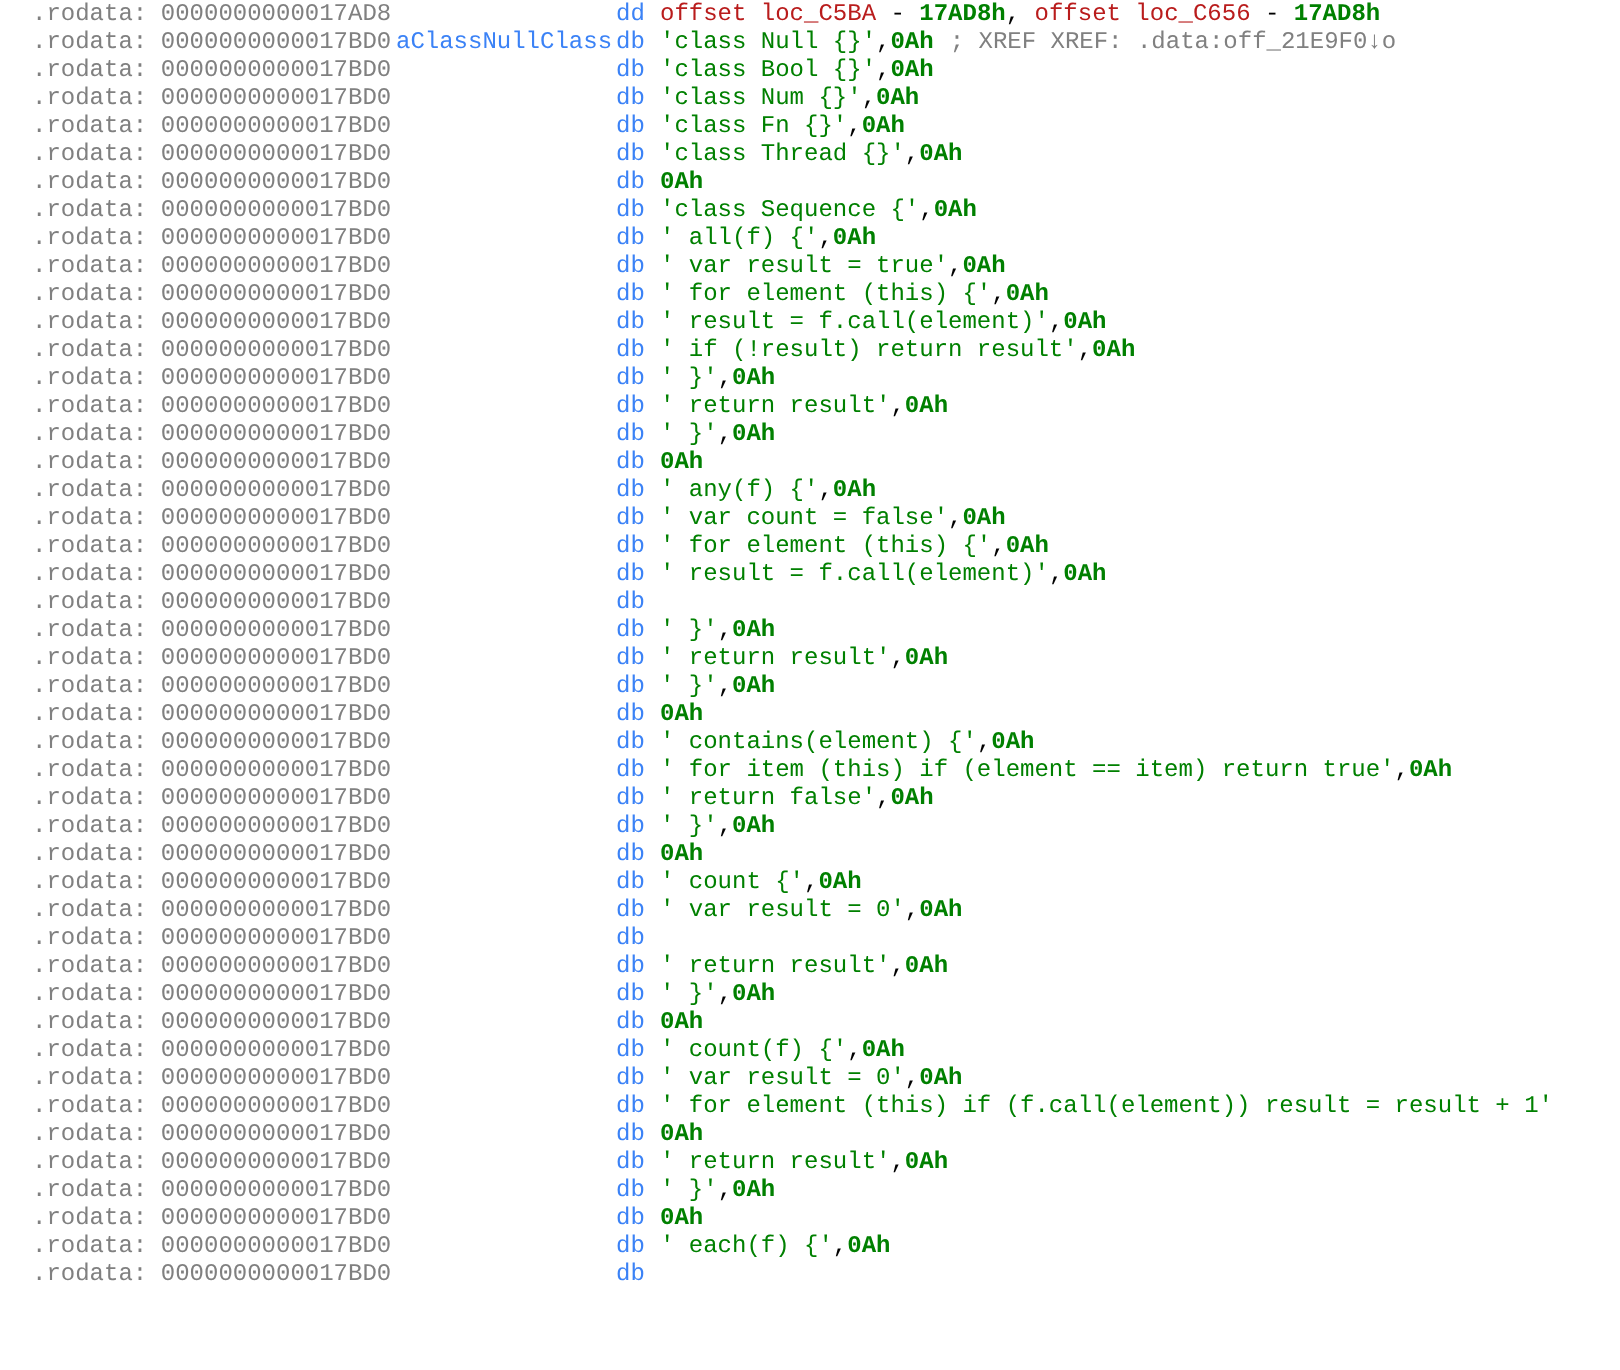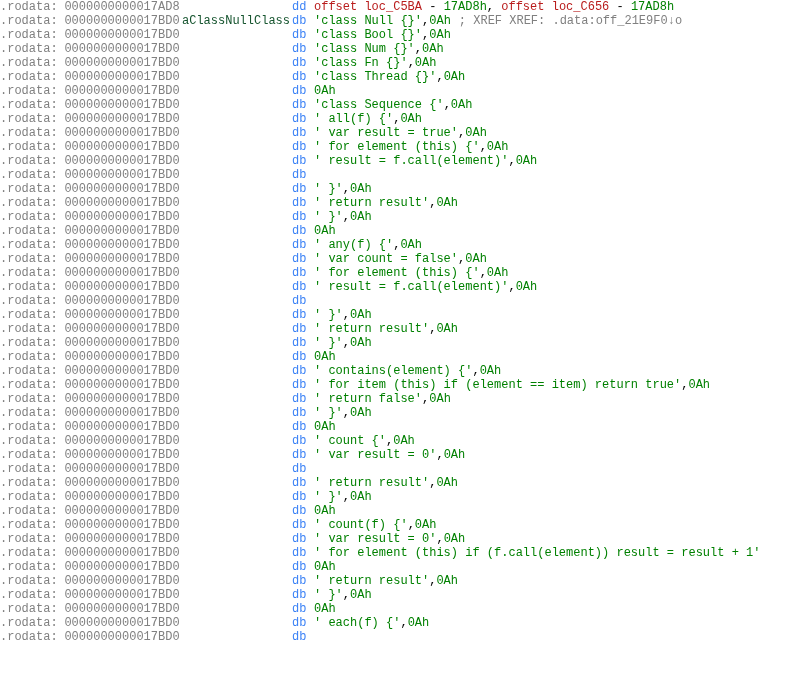--- a/index.html
+++ b/index.html
@@ -11,28 +11,28 @@
     line-height: 14px;
     overflow-x: auto;
     white-space: nowrap;
   }
   .line {
     display: flex;
     height: 14px;
   }
   .seg { color: #808080; }
   .addr { color: #808080; }
-  .label { color: #14532d; }
+  .label { color: #3b82f6; }
   .mnem { color: #3b82f6; font-weight: normal; }
   .off { color: #b91c1c; }
   .op { color: #000000; }
   .str { color: #008000; }
-  .num { color: #008000; }
+  .num { color: #008000; font-weight: bold; }
   .cmt { color: #808080; }
-  .col1 { width: 62px; }
+  .col1 { width: 62px; padding-left: 16px; }
   .col2 { width: 120px; text-align: center; }
   .col3 { width: 110px; }
   .col4 { width: 22px; }
 </style>
 </head>
 <body>
 
 <div id="listing">
     <div class="line">
       <span class="seg col1">.rodata:</span>
@@ -117,20 +117,21 @@
       <span class="addr col2">0000000000017BD0</span>
       <span class="label col3">&nbsp;</span>
       <span class="mnem col4">db</span>
       <span><span class="str">'            result = f.call(element)'</span><span class="op">,</span><span class="num">0Ah</span></span>
     </div>
     <div class="line">
       <span class="seg col1">.rodata:</span>
       <span class="addr col2">0000000000017BD0</span>
       <span class="label col3">&nbsp;</span>
       <span class="mnem col4">db</span>
+      <span><span class="str">'            if (!result) return result'</span><span class="op">,</span><span class="num">0Ah</span></span>
     </div>
     <div class="line">
       <span class="seg col1">.rodata:</span>
       <span class="addr col2">0000000000017BD0</span>
       <span class="label col3">&nbsp;</span>
       <span class="mnem col4">db</span>
       <span><span class="str">'        }'</span><span class="op">,</span><span class="num">0Ah</span></span>
     </div>
     <div class="line">
       <span class="seg col1">.rodata:</span>

